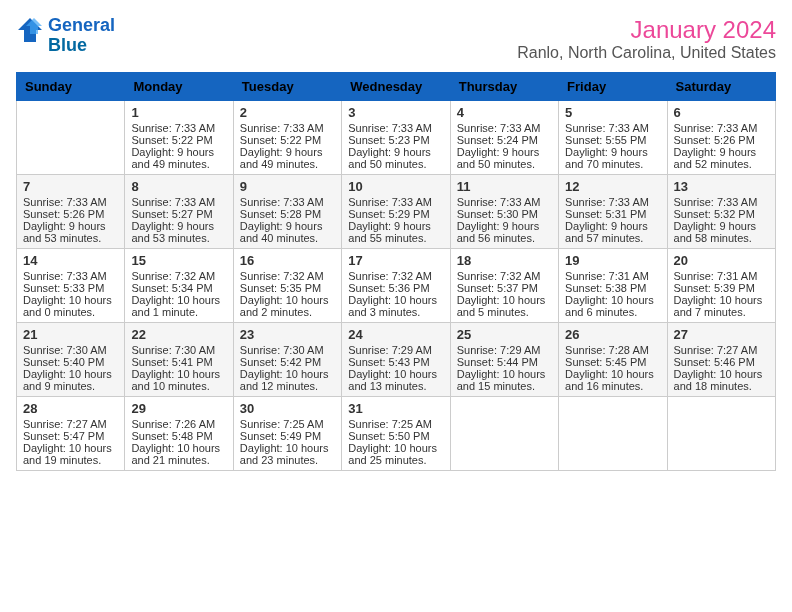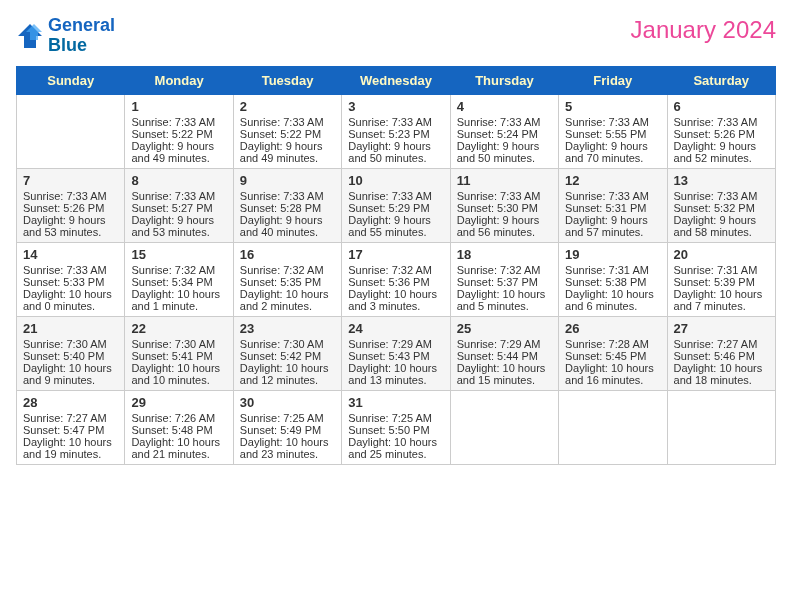--- a/index.html
+++ b/index.html
@@ -11,21 +11,21 @@
       padding: 16px;
     }
     .header {
       display: flex;
       justify-content: space-between;
       align-items: flex-start;
       margin-bottom: 10px;
     }
     .logo {
       display: flex;
-      align-items: center;
+      align-items: flex-start;
       gap: 4px;
     }
     .logo-text {
       font-size: 18px;
       font-weight: bold;
       color: #333;
       line-height: 1.1;
     }
     .logo-text span {
       color: #1565c0;
@@ -46,22 +46,22 @@
       font-size: 16px;
       font-weight: normal;
       color: #555;
     }
     .calendar {
       width: 100%;
       border-collapse: collapse;
     }
     .calendar th {
       background: #1565c0;
-      color: #fef9c3;
-      text-align: center;
+      color: #000000;
+      text-align: left;
       padding: 6px 8px;
       font-size: 13px;
       font-weight: bold;
       border: 1px solid #1565c0;
     }
     .calendar td {
       vertical-align: top;
       padding: 4px 6px;
       border: 1px solid #ccc;
       width: calc(100% / 7);
@@ -95,20 +95,21 @@
       <polygon points="14,2 26,14 20,14 20,26 8,26 8,14 2,14" fill="#1565c0"></polygon>
       <polygon points="18,2 26,10 22,10 22,18 14,18 14,10 10,10" fill="#42a5f5" opacity="0.7"></polygon>
     </svg>
     <div class="logo-text">
       <div><span>General</span></div>
       <div><span style="color:#0369a1">Blue</span></div>
     </div>
   </div>
   <div class="title-block">
     <h1>January 2024</h1>
+    <h2>Ranlo, North Carolina, United States</h2>
   </div>
 </div>
 
 <table class="calendar">
   <thead>
     <tr>
     <th>Sunday</th>
         <th>Monday</th>
         <th>Tuesday</th>
         <th>Wednesday</th>

